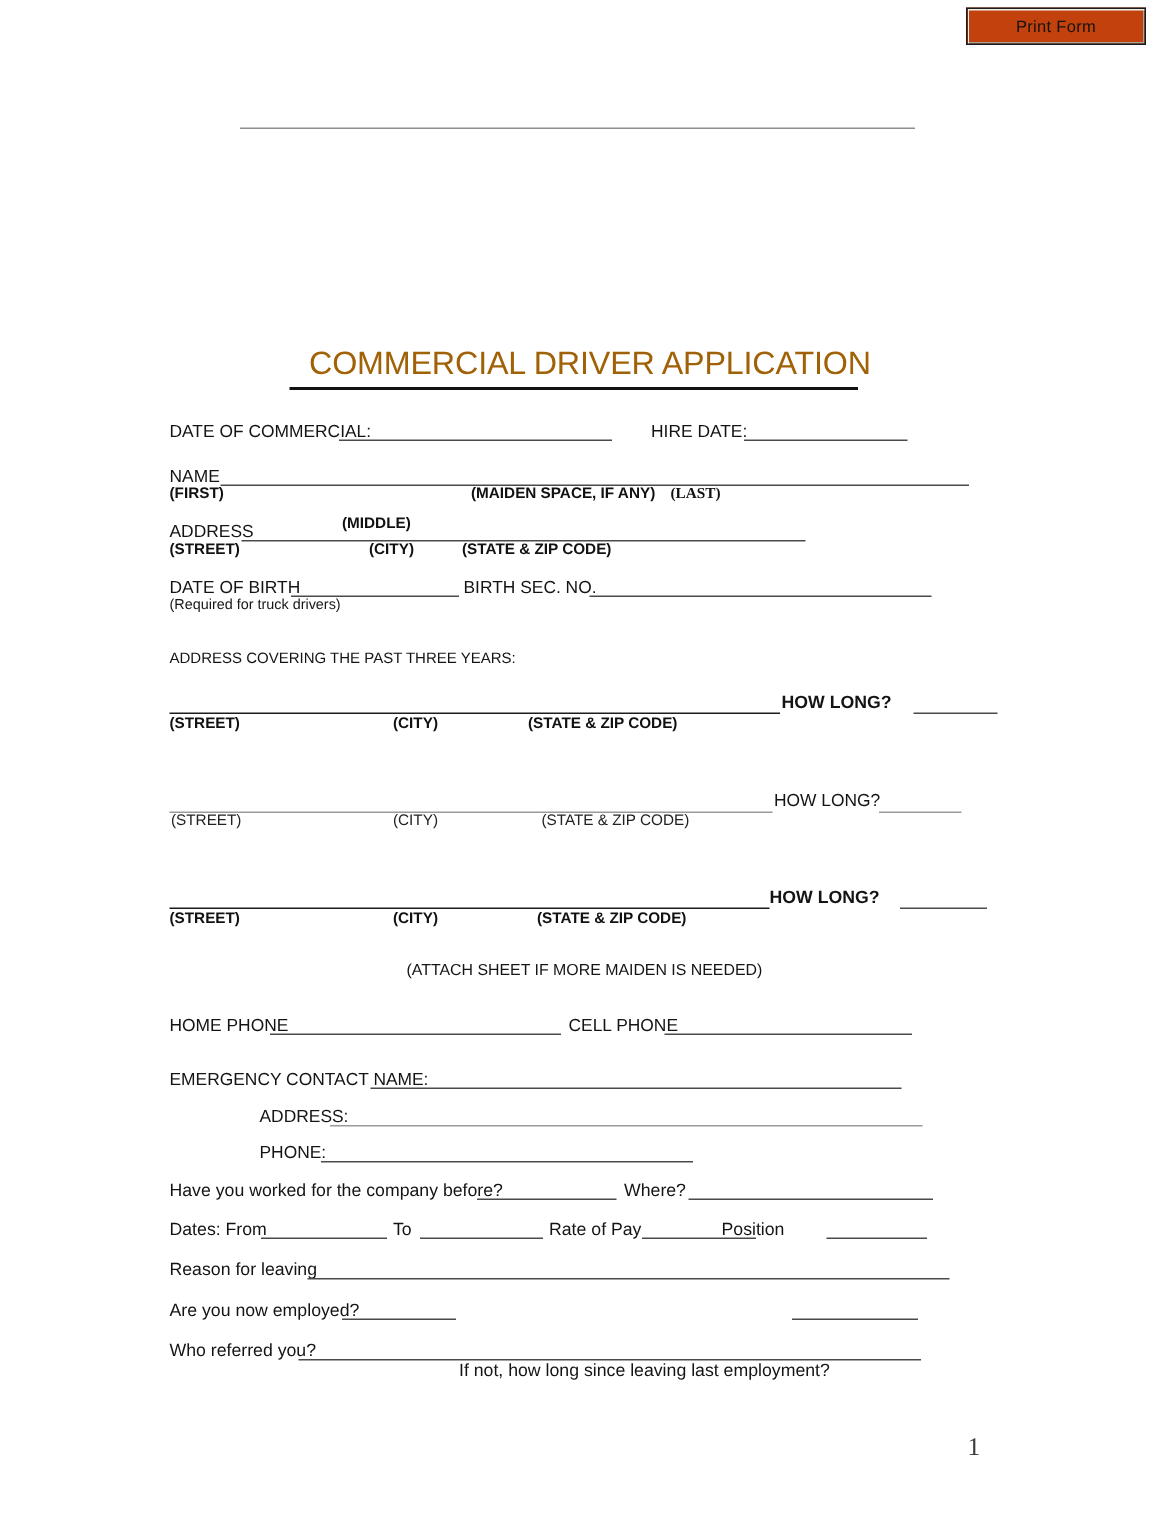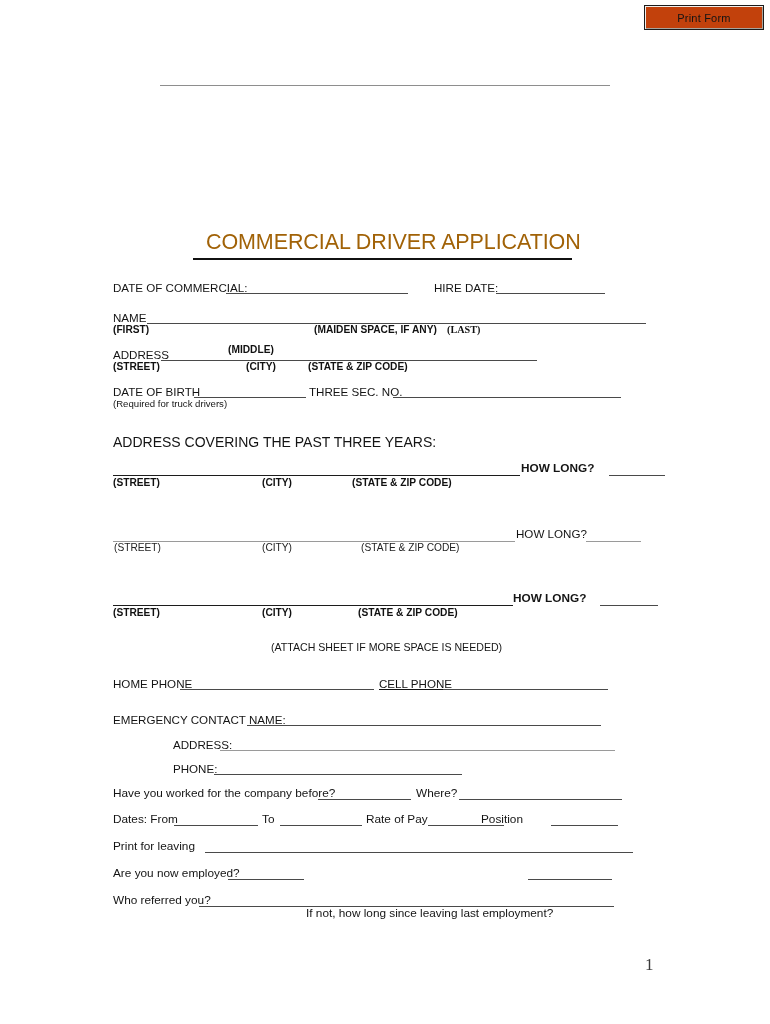--- a/index.html
+++ b/index.html
@@ -151,25 +151,25 @@
 <div class="sub" style="left:447px; top:324px;font-family:Liberation Serif, serif;">(LAST)</div>
 
 <div class="row" style="left:113px; top:348px;">ADDRESS</div>
 <div class="fill" style="left:161px; top:360px; width:376px;"></div>
 <div class="sub" style="left:113px; top:361px;">(STREET)</div>
 <div class="sub" style="left:246px; top:361px;">(CITY)</div>
 <div class="sub" style="left:308px; top:361px;">(STATE &amp; ZIP CODE)</div>
 
 <div class="row" style="left:113px; top:385px;">DATE OF BIRTH</div>
 <div class="fill" style="left:194px; top:397px; width:112px;"></div>
-<div class="row" style="left:309px; top:385px;">THREE SEC. NO.</div>
+<div class="row" style="left:309px; top:385px;">BIRTH SEC. NO.</div>
 <div class="fill" style="left:393px; top:397px; width:228px;"></div>
 <div class="note" style="left:113px; top:398px;">(Required for truck drivers)</div>
 
-<div class="row" style="left:113px; top:434px; font-size:14px;">ADDRESS COVERING THE PAST THREE YEARS:</div>
+<div class="row" style="left:113px; top:434px; font-size:10px;">ADDRESS COVERING THE PAST THREE YEARS:</div>
 
 <div class="fill-strong" style="left:113px; top:475px; width:407px;"></div>
 <div class="row" style="left:521px; top:461px; font-weight:bold; font-size:11.8px;">HOW   LONG?</div>
 <div class="fill" style="left:609px; top:475px; width:56px;"></div>
 <div class="sub" style="left:113px; top:477px;">(STREET)</div>
 <div class="sub" style="left:262px; top:477px;">(CITY)</div>
 <div class="sub" style="left:352px; top:477px;">(STATE &amp; ZIP CODE)</div>
 
 <div class="fill-thin" style="left:113px; top:541px; width:402px;"></div>
 <div class="row" style="left:516px; top:527px; font-size:11.6px;">HOW LONG?</div>
@@ -178,25 +178,25 @@
 <div class="sub-light" style="left:262px; top:542px;">(CITY)</div>
 <div class="sub-light" style="left:361px; top:542px;">(STATE &amp; ZIP CODE)</div>
 
 <div class="fill-strong" style="left:113px; top:605px; width:400px;"></div>
 <div class="row" style="left:513px; top:591px; font-weight:bold; font-size:11.8px;">HOW   LONG?</div>
 <div class="fill" style="left:600px; top:605px; width:58px;"></div>
 <div class="sub" style="left:113px; top:607px;">(STREET)</div>
 <div class="sub" style="left:262px; top:607px;">(CITY)</div>
 <div class="sub" style="left:358px; top:607px;">(STATE &amp; ZIP CODE)</div>
 
-<div class="center-note" style="left:271px; top:641px;">(ATTACH SHEET IF MORE SPACE IS NEEDED)</div>
+<div class="center-note" style="left:271px; top:641px;">(ATTACH SHEET IF MORE MAIDEN IS NEEDED)</div>
 
 <div class="row" style="left:113px; top:677px;">HOME PHONE</div>
 <div class="fill" style="left:180px; top:689px; width:194px;"></div>
-<div class="row" style="left:379px; top:677px;text-decoration:underline;">CELL PHONE</div>
+<div class="row" style="left:379px; top:677px;">CELL PHONE</div>
 <div class="fill" style="left:443px; top:689px; width:165px;"></div>
 
 <div class="row" style="left:113px; top:713px;text-align:center;">EMERGENCY CONTACT NAME:</div>
 <div class="fill" style="left:247px; top:725px; width:354px;"></div>
 
 <div class="row" style="left:173px; top:738px;">ADDRESS:</div>
 <div class="fill-thin" style="left:220px; top:750px; width:395px;"></div>
 
 <div class="row" style="left:173px; top:762px;">PHONE:</div>
 <div class="fill" style="left:214px; top:774px; width:248px;"></div>
@@ -208,21 +208,21 @@
 
 <div class="row" style="left:113px; top:812px; font-size:11.8px;">Dates: From</div>
 <div class="fill" style="left:174px; top:825px; width:84px;"></div>
 <div class="row" style="left:262px; top:812px; font-size:11.8px;">To</div>
 <div class="fill" style="left:280px; top:825px; width:82px;"></div>
 <div class="row" style="left:366px; top:812px; font-size:11.8px;">Rate of Pay</div>
 <div class="fill" style="left:428px; top:825px; width:76px;"></div>
 <div class="row" style="left:481px; top:812px; font-size:11.8px;text-align:right;">Position</div>
 <div class="fill" style="left:551px; top:825px; width:67px;"></div>
 
-<div class="row" style="left:113px; top:839px; font-size:11.8px;">Print for leaving</div>
+<div class="row" style="left:113px; top:839px; font-size:11.8px;">Reason for leaving</div>
 <div class="fill" style="left:205px; top:852px; width:428px;"></div>
 
 <div class="row" style="left:113px; top:866px; font-size:11.8px;">Are you now employed?</div>
 <div class="fill" style="left:228px; top:879px; width:76px;"></div>
 <div class="row" style="left:306px; top:866px; font-size:11.8px;margin-top:40px;">If not, how long since leaving last employment?</div>
 <div class="fill" style="left:528px; top:879px; width:84px;"></div>
 
 <div class="row" style="left:113px; top:893px; font-size:11.8px;">Who referred you?</div>
 <div class="fill" style="left:199px; top:906px; width:415px;"></div>
 

